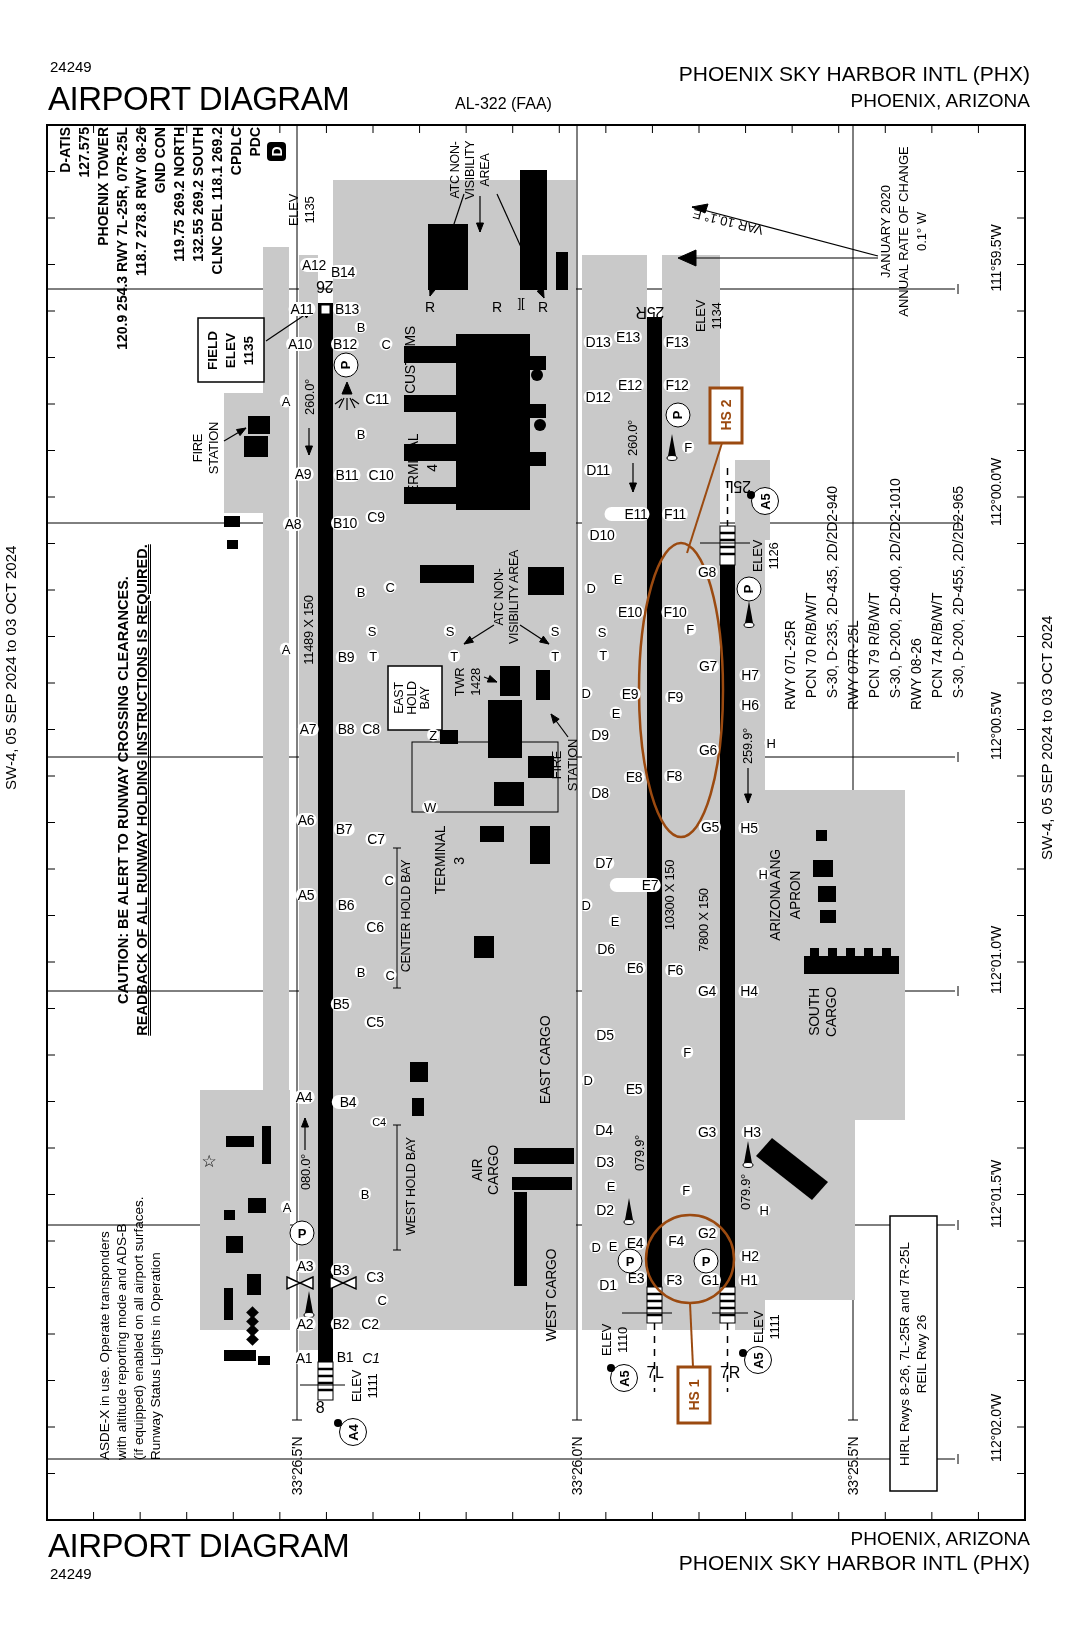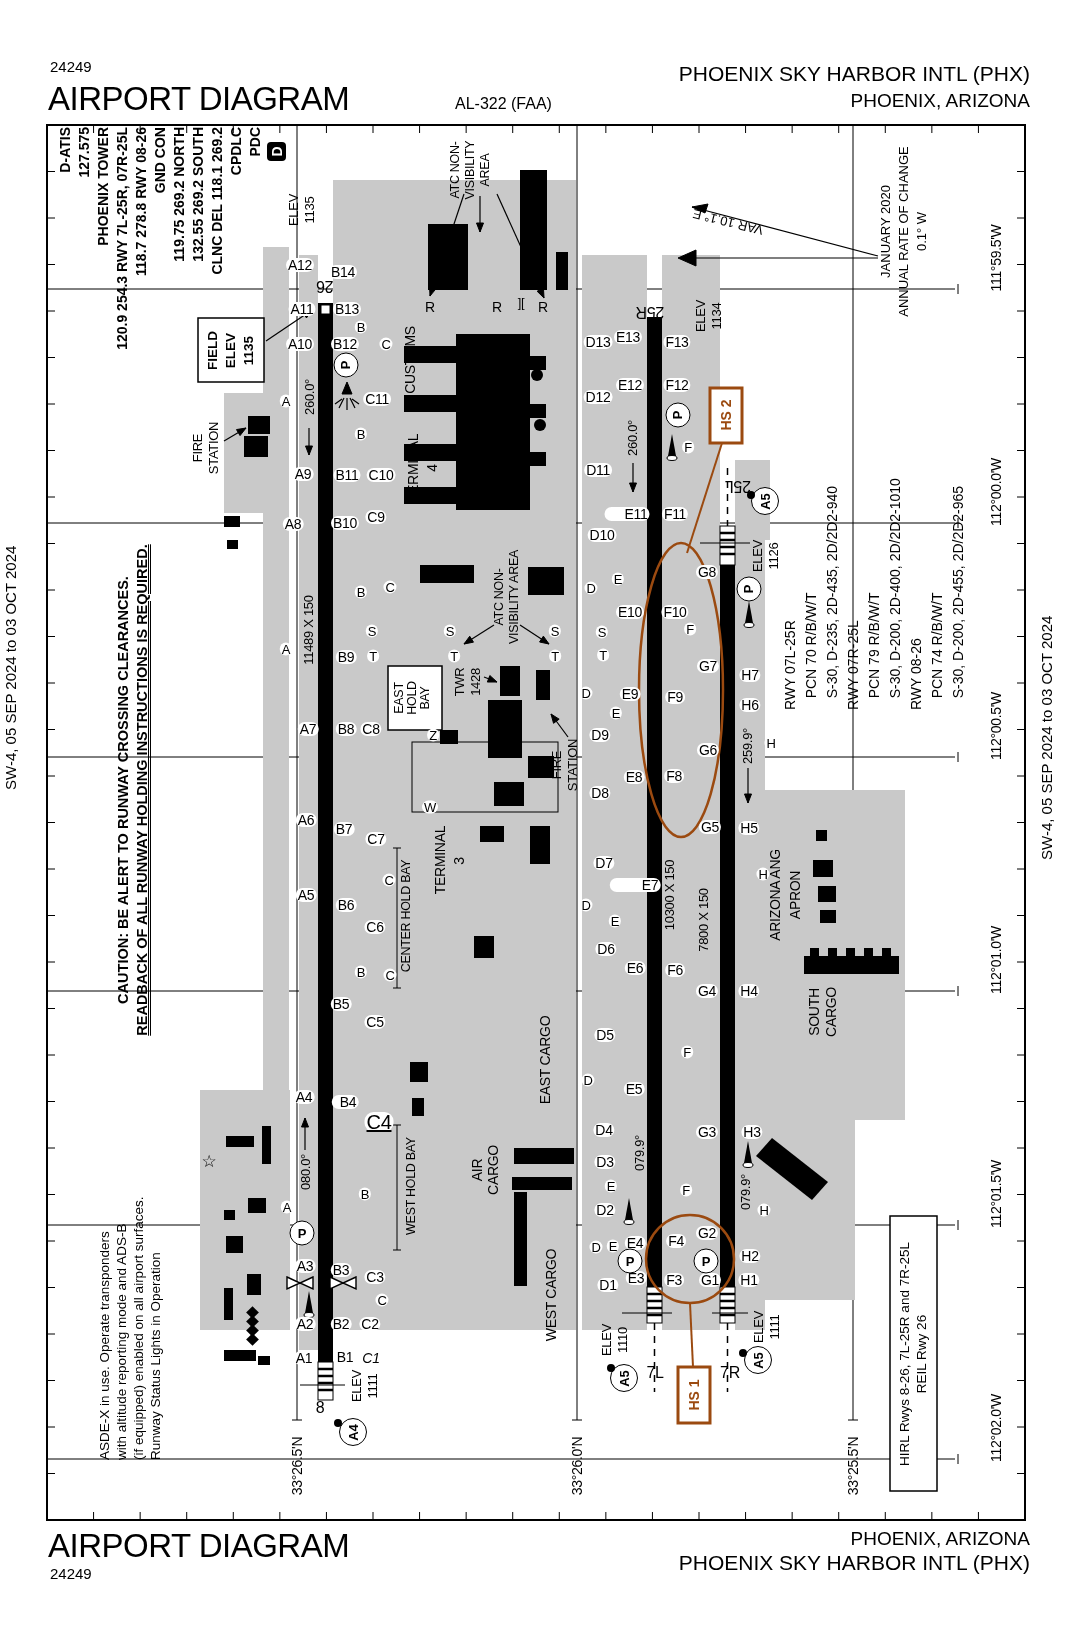--- a/index.html
+++ b/index.html
@@ -379,21 +379,21 @@
     </div>
 
   <div id="varBlock" class="rotbox rot" style="left:797px;top:203px;width:212px;height:57px;font-size:13px;line-height:18px;text-align:center;">
       <div>JANUARY 2020</div>
       <div>ANNUAL RATE OF CHANGE</div>
       <div>0.1° W</div>
     </div>
   <div class="abs" style="left:728px;top:222px;font-size:13px;transform:translate(-50%,-50%) rotate(194deg);">VAR 10.1° E</div>
 
   <div id="labelLayer">
-      <div class="mlabel pill" style="left: 300px; top: 265px; font-size: 14px;">A12</div>
+      <div class="mlabel pill" style="left: 314px; top: 265px; font-size: 14px;">A12</div>
       <div class="mlabel pill" style="left: 343px; top: 272px; font-size: 14px;">B14</div>
       <div class="mlabel pill" style="left: 302px; top: 309px; font-size: 14px;">A11</div>
       <div class="mlabel pill" style="left: 347px; top: 309px; font-size: 14px;">B13</div>
       <div class="mlabel pill" style="left: 300px; top: 344px; font-size: 14px;">A10</div>
       <div class="mlabel pill" style="left: 345px; top: 344px; font-size: 14px;">B12</div>
       <div class="mlabel pill" style="left: 377px; top: 399px; font-size: 14px;">C11</div>
       <div class="mlabel pill" style="left: 303px; top: 474px; font-size: 14px;">A9</div>
       <div class="mlabel pill" style="left: 347px; top: 475px; font-size: 14px;">B11</div>
       <div class="mlabel pill" style="left: 381px; top: 475px; font-size: 14px;">C10</div>
       <div class="mlabel pill" style="left: 293px; top: 524px; font-size: 14px;">A8</div>
@@ -406,21 +406,21 @@
       <div class="mlabel pill" style="left: 306px; top: 820px; font-size: 14px;">A6</div>
       <div class="mlabel pill" style="left: 344px; top: 829px; font-size: 14px;">B7</div>
       <div class="mlabel pill" style="left: 376px; top: 839px; font-size: 14px;">C7</div>
       <div class="mlabel pill" style="left: 306px; top: 895px; font-size: 14px;">A5</div>
       <div class="mlabel pill" style="left: 346px; top: 905px; font-size: 14px;">B6</div>
       <div class="mlabel pill" style="left: 375px; top: 927px; font-size: 14px; text-align: center;">C6</div>
       <div class="mlabel pill" style="left: 341px; top: 1004px; font-size: 14px;">B5</div>
       <div class="mlabel pill" style="left: 375px; top: 1022px; font-size: 14px;">C5</div>
       <div class="mlabel pill" style="left: 304px; top: 1097px; font-size: 14px;">A4</div>
       <div class="mlabel pill" style="left: 345px; top: 1102px; font-size: 14px; padding-left: 8px;">B4</div>
-      <div class="mlabel pill" style="left: 379px; top: 1122px; font-size: 20px; text-decoration: underline;">C4</div>
+      <div class="mlabel pill" style="left: 379px; top: 1122px; font-size: 11px;">C4</div>
       <div class="mlabel pill" style="left: 305px; top: 1266px; font-size: 14px;">A3</div>
       <div class="mlabel pill" style="left: 341px; top: 1270px; font-size: 14px;">B3</div>
       <div class="mlabel pill" style="left: 375px; top: 1277px; font-size: 14px;">C3</div>
       <div class="mlabel pill" style="left: 305px; top: 1324px; font-size: 14px;">A2</div>
       <div class="mlabel pill" style="left: 341px; top: 1324px; font-size: 14px;">B2</div>
       <div class="mlabel pill" style="left: 370px; top: 1324px; font-size: 14px;">C2</div>
       <div class="mlabel pill" style="left: 304px; top: 1358px; font-size: 14px;">A1</div>
       <div class="mlabel pill" style="left: 345px; top: 1357px; font-size: 14px;">B1</div>
       <div class="mlabel pill" style="left: 371px; top: 1358px; font-size: 14px; font-style: italic;">C1</div>
       <div class="mlabel pill" style="left: 598px; top: 342px; font-size: 14px;">D13</div>

